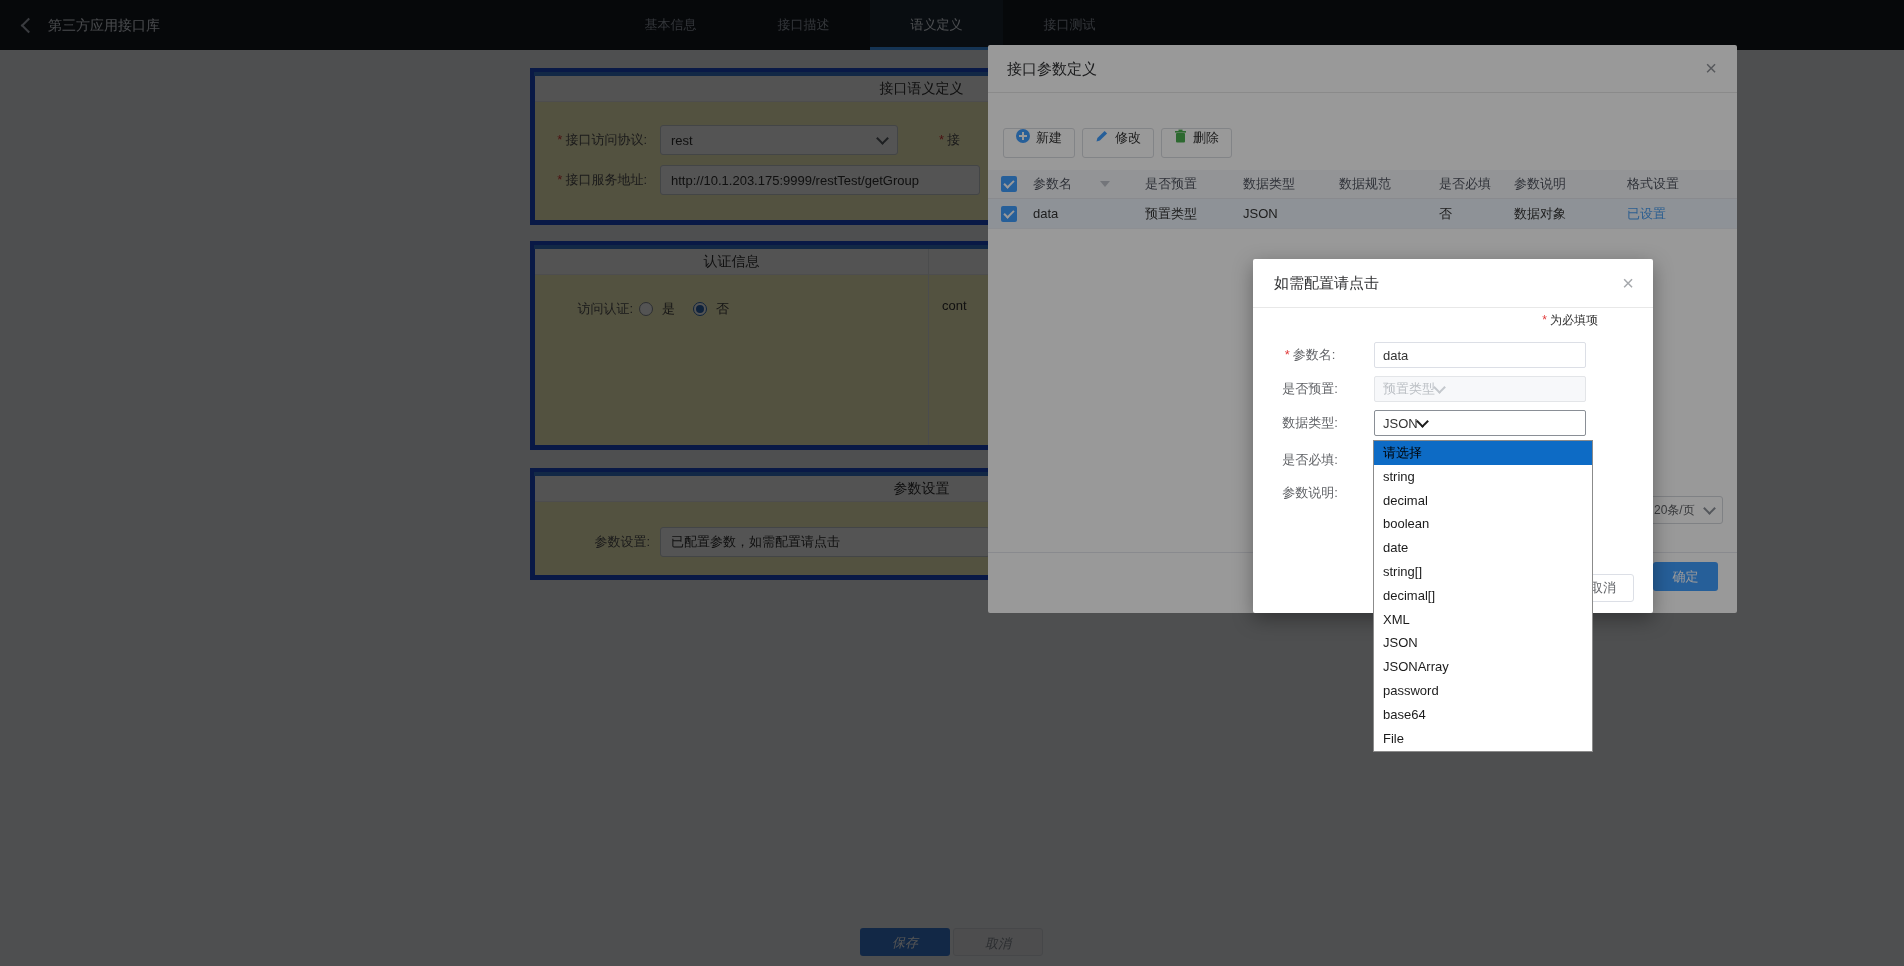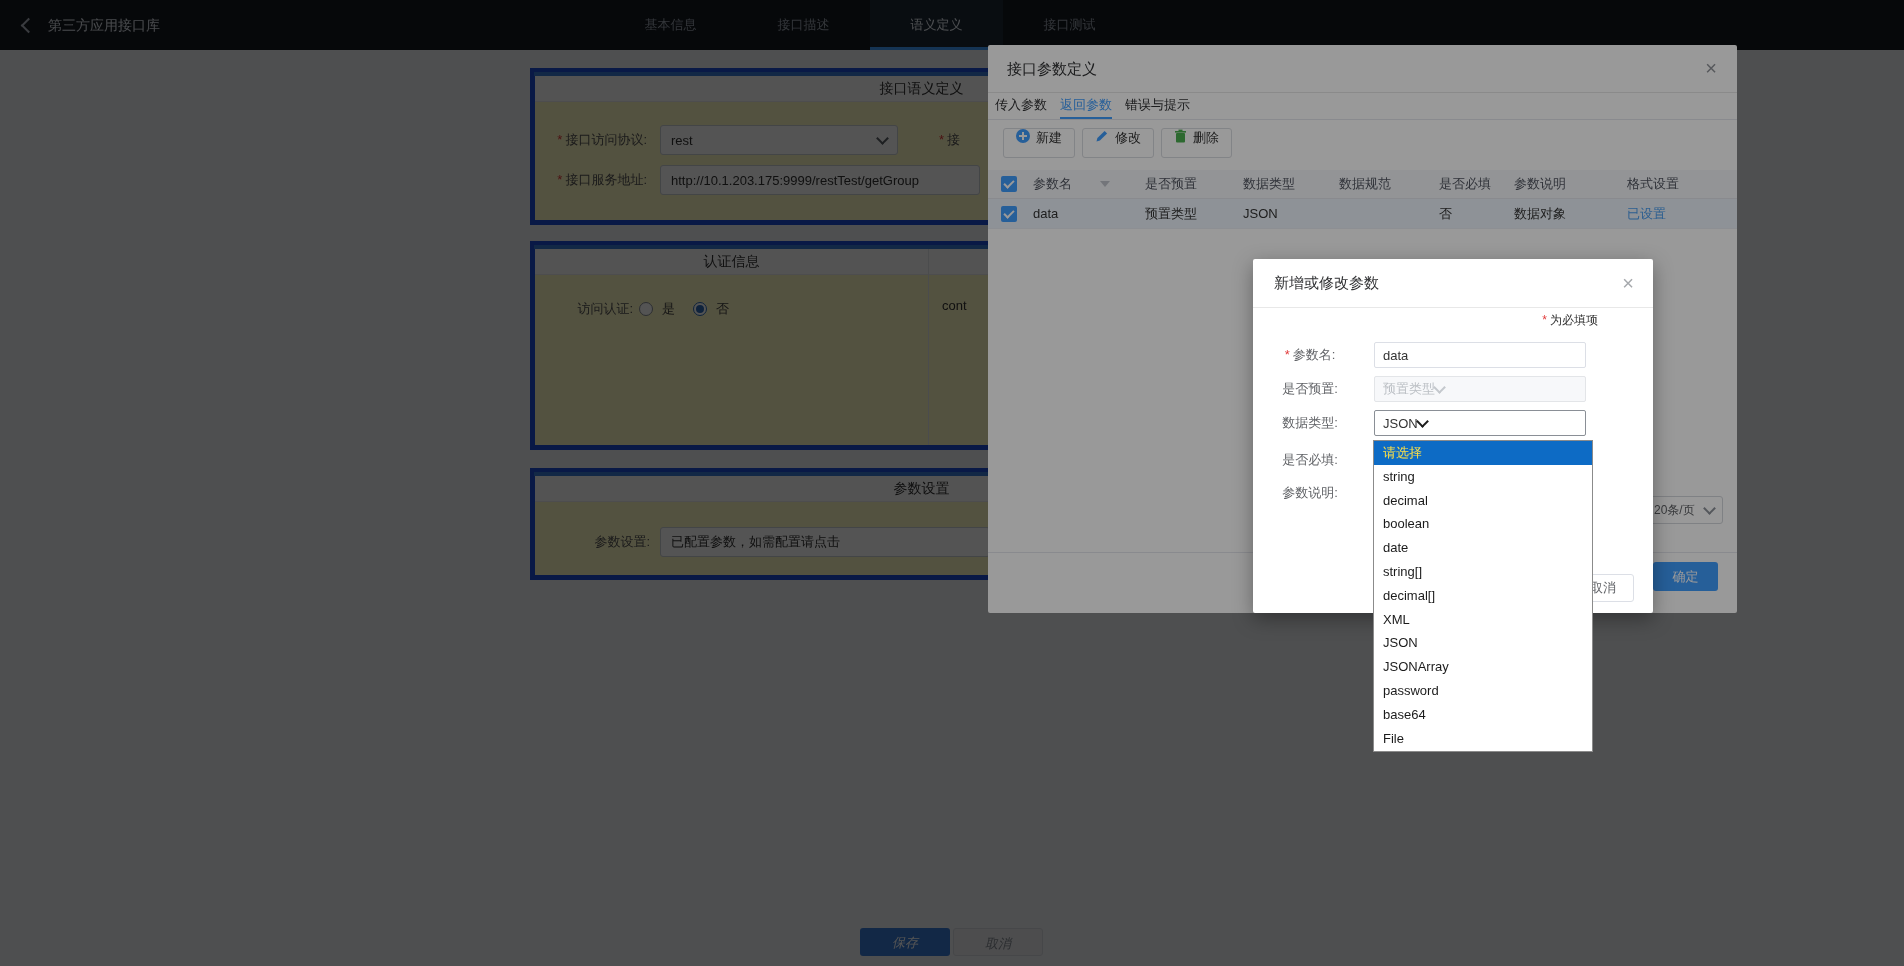--- a/index.html
+++ b/index.html
@@ -99,21 +99,21 @@
   .d-ctl.disabled .chev-down{border-color:#c4c8cd;}
   .d-ctl.open{border-color:#8a8f96;}
   .d-ctl.open .chev-down{border-color:#1c1c1c;}
   .d-cancel{position:absolute;left:319px;top:315px;width:62px;height:28px;background:#fff;border:1px solid #dcdfe6;
             border-radius:3px;font-size:13px;color:#606266;cursor:pointer;font-family:inherit;}
 
   
   .dropdown{position:absolute;left:1373px;top:440px;width:220px;height:312px;background:#fff;
             border:1px solid #8b8b8b;box-sizing:border-box;}
   .opt{height:23.8px;line-height:23.8px;padding-left:9px;font-size:13px;color:#1b1b1b;cursor:pointer;white-space:nowrap;}
-  .opt.hl{background:#0d6bc5;color:#fde047;}
+  .opt.hl{background:#0d6bc5;color:#000000;}
 </style>
 </head>
 <body>
 
 <div class="stage">
 
   <header class="topbar">
     <div class="back">
       <i class="chev-left"></i>
     </div>
@@ -173,25 +173,20 @@
 
   <button class="pf-btn pf-save">保存</button>
   <button class="pf-btn pf-cancel">取消</button>
 
   <div class="overlay o1"></div>
 
   <div class="modal">
     <div class="m-head">
       <div class="m-title">接口参数定义</div>
       <div class="m-close">×</div>
-    </div>
-    <div class="mtabs">
-      <div class="mtab">传入参数</div>
-      <div class="mtab active">返回参数</div>
-      <div class="mtab">错误与提示</div>
     </div>
     <div class="mtools">
       <button class="tbtn">
         <span class="ico-plus"></span>
         <span>新建</span>
       </button>
       <button class="tbtn">
         <svg width="14" height="14" viewBox="0 0 14 14">
             <path d="M1.5 12.5l.9-3.4L9.6 1.9l2.5 2.5-7.2 7.2-3.4.9z" fill="#409eff"></path>
           </svg>
@@ -243,21 +238,21 @@
     </div>
     <div class="mfoot">
       <button class="btn-confirm">确定</button>
     </div>
   </div>
 
   <div class="overlay o2"></div>
 
   <div class="dialog">
     <div class="d-head">
-      <div class="d-title">新增或修改参数</div>
+      <div class="d-title">如需配置请点击</div>
       <div class="d-close">×</div>
     </div>
     <div class="d-note">
       <span class="req">*</span><span>为必填项</span>
     </div>
 
     <div class="d-label" style="top:83px;">
       <span class="req">*</span><span>参数名:</span>
     </div>
     <div class="d-ctl" style="top:83px;">

